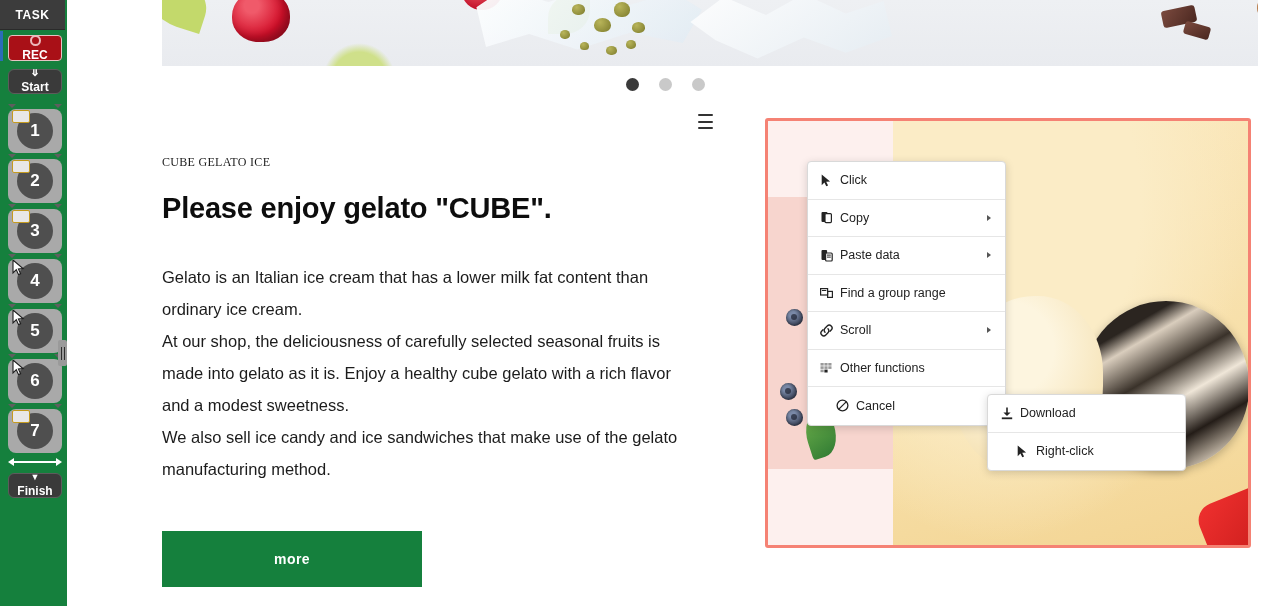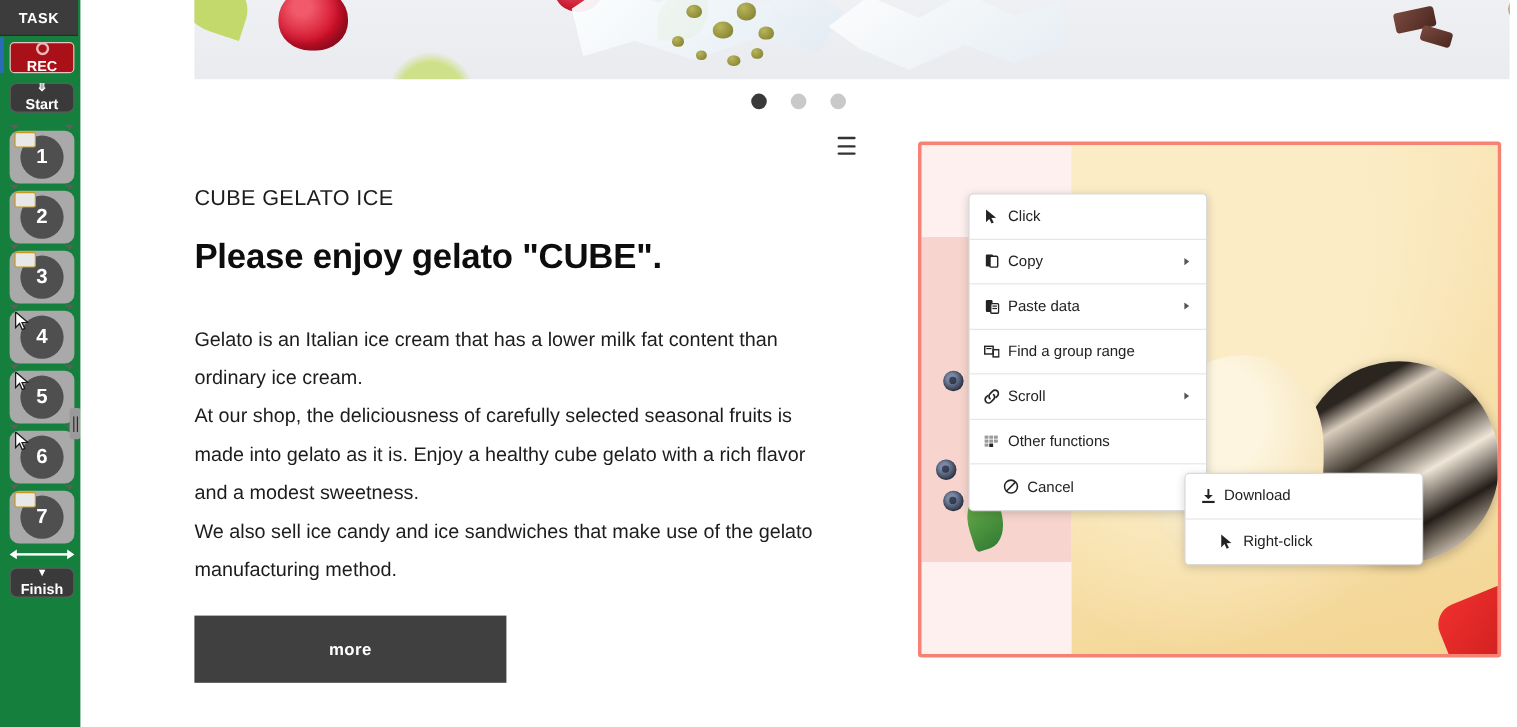--- a/index.html
+++ b/index.html
@@ -208,31 +208,31 @@
   }
 
   #carousel-dots {
     position: absolute; left: 0; top: 78px; width: 1197px;
     display: flex; align-items: center; justify-content: center; gap: 20px;
   }
   .dot { width: 13px; height: 13px; border-radius: 50%; background: #c9c9c9; cursor: pointer; }
   .dot.active { background: #3a3a3a; }
 
   #copy-col { position: absolute; left: 95px; top: 155px; width: 540px; }
-  #eyebrow { font-size: 18px; color: #1c1c1c; letter-spacing: .3px; }
+  #eyebrow { font-size: 12px; color: #1c1c1c; letter-spacing: .3px; font-family: Liberation Serif, serif; }
   #headline {
     margin: 22px 0 0 0;
     font-size: 29px; font-weight: bold; color: #0d0d0d; letter-spacing: -.2px;
   }
   #body-copy { margin-top: 36px; }
   #body-copy p { margin: 0; font-size: 16.5px; color: #1c1c1c; line-height: 32px; }
   #more-button {
-    margin-top: 22px;
+    margin-top: 46px;
     width: 260px; height: 56px;
-    background: #404040; color: #ffffff;
+    background: #15803d; color: #ffffff;
     border: none;
     font-size: 14px; font-weight: bold;
     font-family: "Liberation Sans", sans-serif;
     letter-spacing: .4px;
     cursor: pointer;
   }
 
   
   #selected-image-wrap {
     position: absolute; left: 698px; top: 118px;

